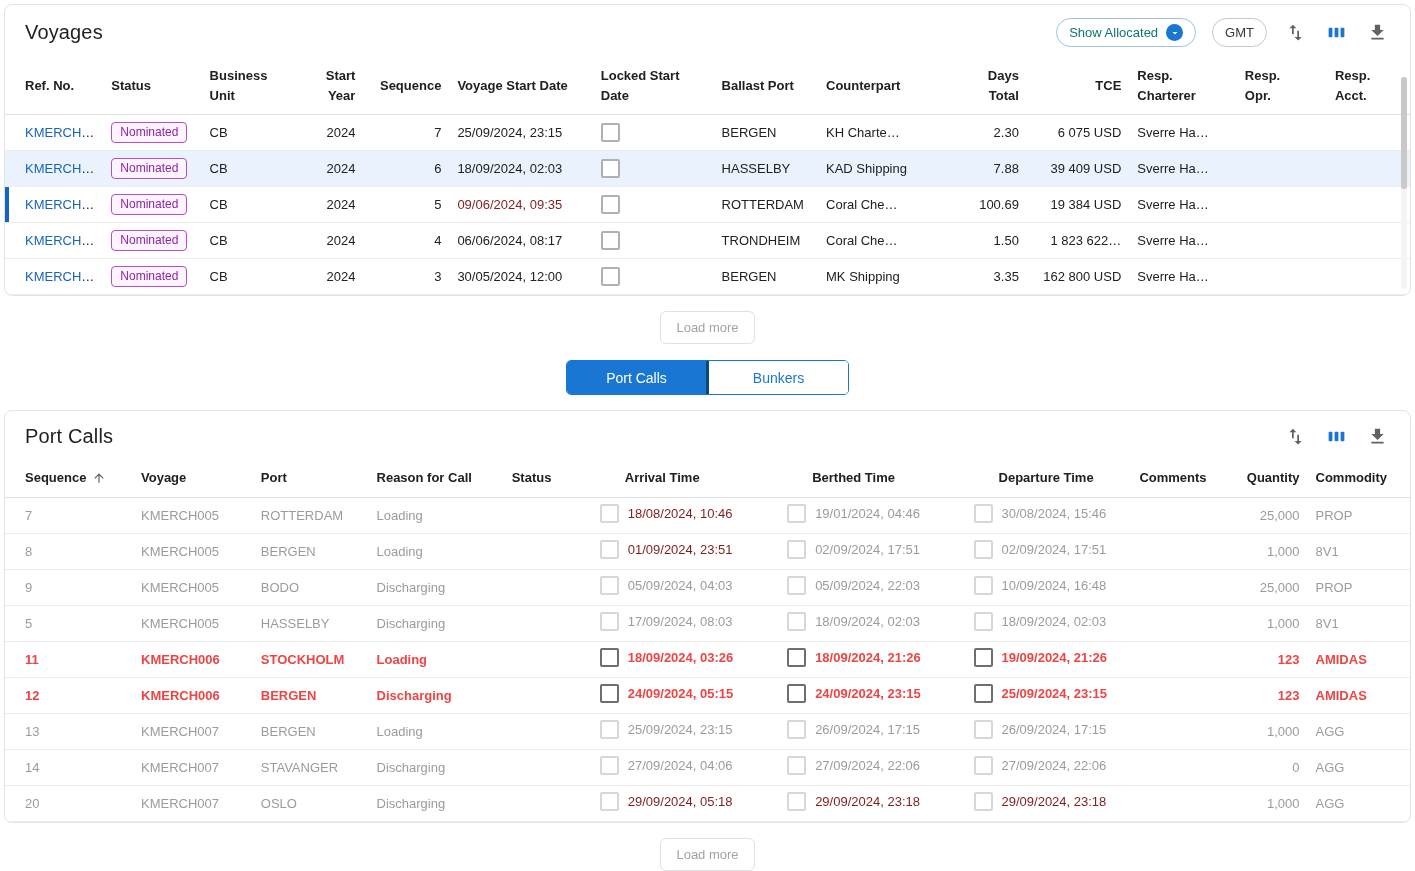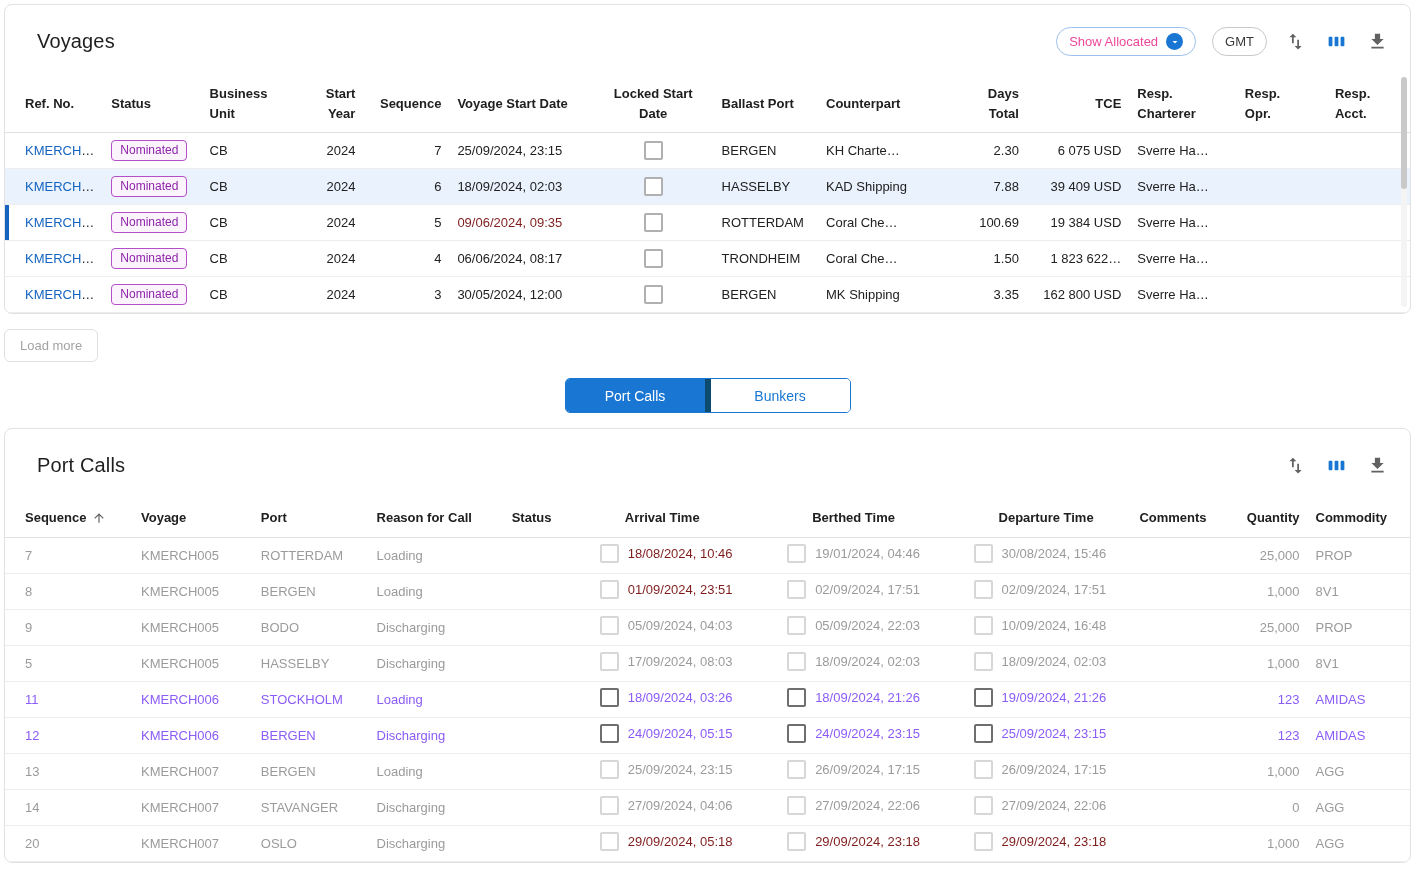--- a/index.html
+++ b/index.html
@@ -3,64 +3,64 @@
 <meta charset="utf-8">
 <style>
   html,body{margin:0;padding:0}
   body{
     width:1415px;min-height:871px;background:#fff;color:#212121;
     font-family:"Liberation Sans",sans-serif;overflow:hidden;
   }
   .page{padding:4px 4px 0}
   .card{position:relative;background:#fff;border:1px solid #e2e2e2;border-radius:8px;overflow:hidden}
   .card-header{display:flex;align-items:center;justify-content:space-between;padding:13px 20px 10px}
-  .title{margin:12px;font-size:20px;font-weight:500;color:#1f1f1f;letter-spacing:.15px}
+  .title{margin:0;font-size:20px;font-weight:500;color:#1f1f1f;letter-spacing:.15px}
   .toolbar{display:flex;align-items:center;gap:16px}
   .pill{display:inline-flex;align-items:center;gap:8px;height:29px;padding:0 12px;border-radius:15px;
     border:1px solid #c8c8c8;background:#fff;color:#3a3a3a;font:500 13px "Liberation Sans",sans-serif;cursor:pointer}
-  .pill-blue{border-color:#9dc0ea;color:#ec4899}
+  .pill-blue{border-color:#9dc0ea;color:#0f766e}
   .caret-circle{width:17px;height:17px;border-radius:50%;background:#1976d2;display:inline-flex;align-items:center;justify-content:center}
   .icon-btn{border:none;background:none;padding:2px;display:inline-flex;align-items:center;cursor:pointer}
 
   table.grid{width:100%;border-collapse:collapse;table-layout:fixed;font-size:13px;color:#212121}
   .grid th{font-weight:700;color:#202020;text-align:left;vertical-align:middle;padding:9px 8px;
     white-space:pre-line;line-height:1.5;border-bottom:1px solid #e0e0e0}
   .grid td{height:35px;padding:0 8px;border-bottom:1px solid #ededed;vertical-align:middle;
     white-space:nowrap;overflow:hidden;text-overflow:ellipsis}
   .grid th:first-child,.grid td:first-child{padding-left:20px}
   th.al-right,td.al-right{text-align:right}
-  th.al-center,td.al-center{text-align:center}
+  th.al-center,td.al-center{}
 
   .link{color:#1565c0;text-decoration:none;cursor:pointer}
   .badge{display:inline-block;border:1px solid #b44fc8;color:#8e24aa;background:#fcf4fd;border-radius:4px;
     padding:2px 8px 3px;font-size:12px;line-height:1.2}
   .checkbox{display:inline-block;width:15px;height:15px;border:2px solid #b0b0b0;border-radius:2px;background:#fff;
     vertical-align:middle;cursor:pointer;flex:none}
   .warn{color:#7f1d1d}
   tr.highlighted td{background:#e9f2fd}
   tr.selected td:first-child{box-shadow:inset 4px 0 0 #1565c0}
 
   .vscroll{position:absolute;top:72px;right:3px;bottom:6px;width:6px;border-radius:3px;background:#f4f4f4}
   .vthumb{width:6px;height:112px;border-radius:3px;background:#c9c9c9}
 
-  .loadmore-row{display:flex;padding:15px 0}
+  .loadmore-row{display:flex;justify-content:center;padding:15px 0}
   .loadmore{border:1px solid #e0e0e0;background:#fff;color:#a3a3a3;font:13px "Liberation Sans",sans-serif;
     padding:8px 15px;border-radius:6px;cursor:pointer}
 
   .tabs-row{display:flex;justify-content:center;padding:1px 0 15px}
   .tabgroup{display:flex;border:1px solid #1976d2;border-radius:5px;overflow:hidden}
   .tab{min-width:139px;height:33px;display:flex;align-items:center;justify-content:center;
     font-size:14px;font-weight:500;color:#1976d2;background:#fff;cursor:pointer}
-  .tab + .tab{border-left:6px solid #0c4a6e}
+  .tab + .tab{border-left:3px solid #0c4a6e}
   .tab.active{background:#1976d2;color:#fff}
 
   .portcalls-grid tr.muted td{color:#9b9b9b}
   .portcalls-grid tr.muted .checkbox{border-color:#d7d7d7}
   .portcalls-grid tr.muted .warn{color:#7f1d1d}
-  .portcalls-grid tr.strong td{color:#8b5cf6;font-weight:400}
+  .portcalls-grid tr.strong td{color:#ef4444;font-weight:700}
   .portcalls-grid tr.strong .checkbox{border-color:#6e6e6e}
   .portcalls-grid th:nth-child(6),
   .portcalls-grid th:nth-child(7),
   .portcalls-grid th:nth-child(8){padding-left:33px}
   .timewrap{display:inline-flex;align-items:center;gap:9px;max-width:100%}
   .seq-sort{vertical-align:-3px;margin-left:6px}
 </style>
 </head>
 <body>
 

